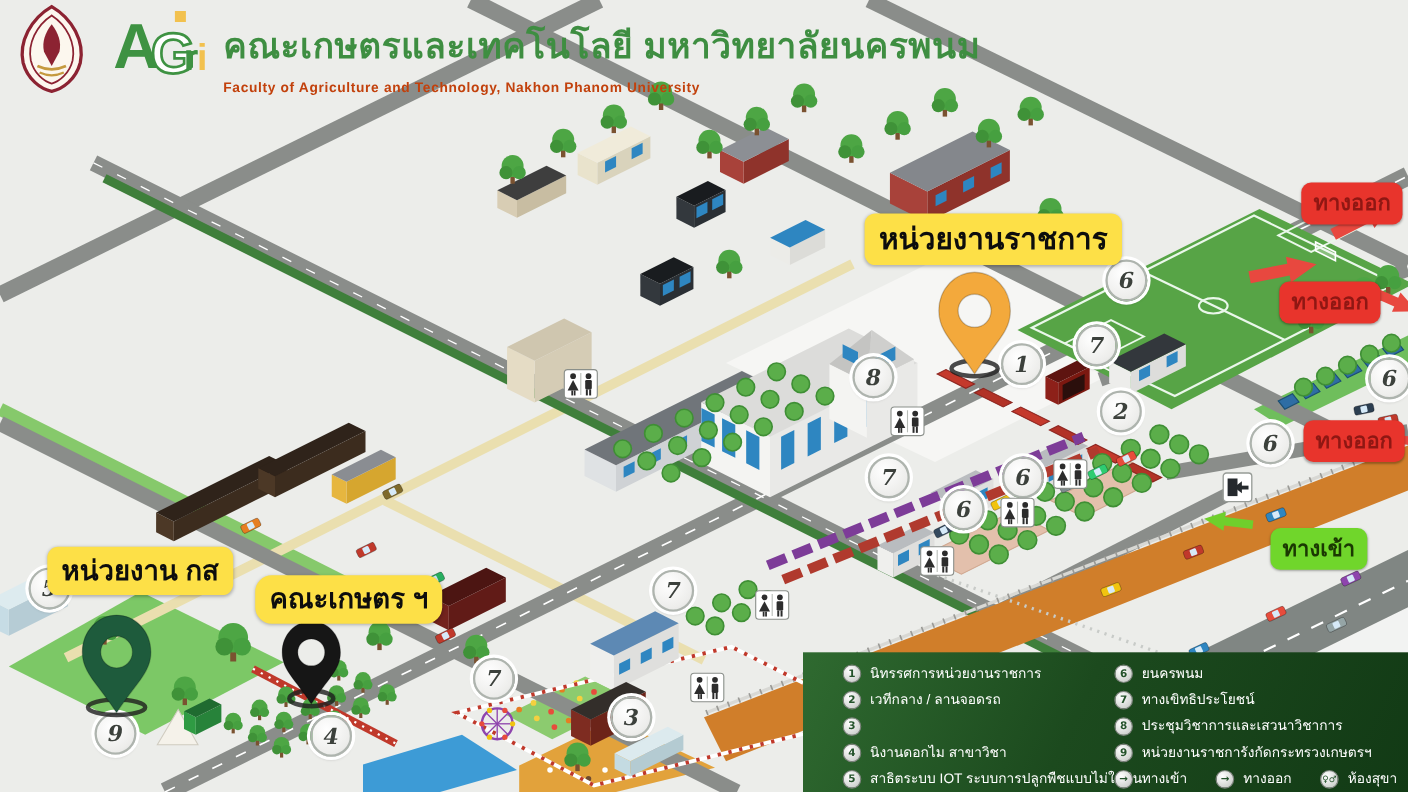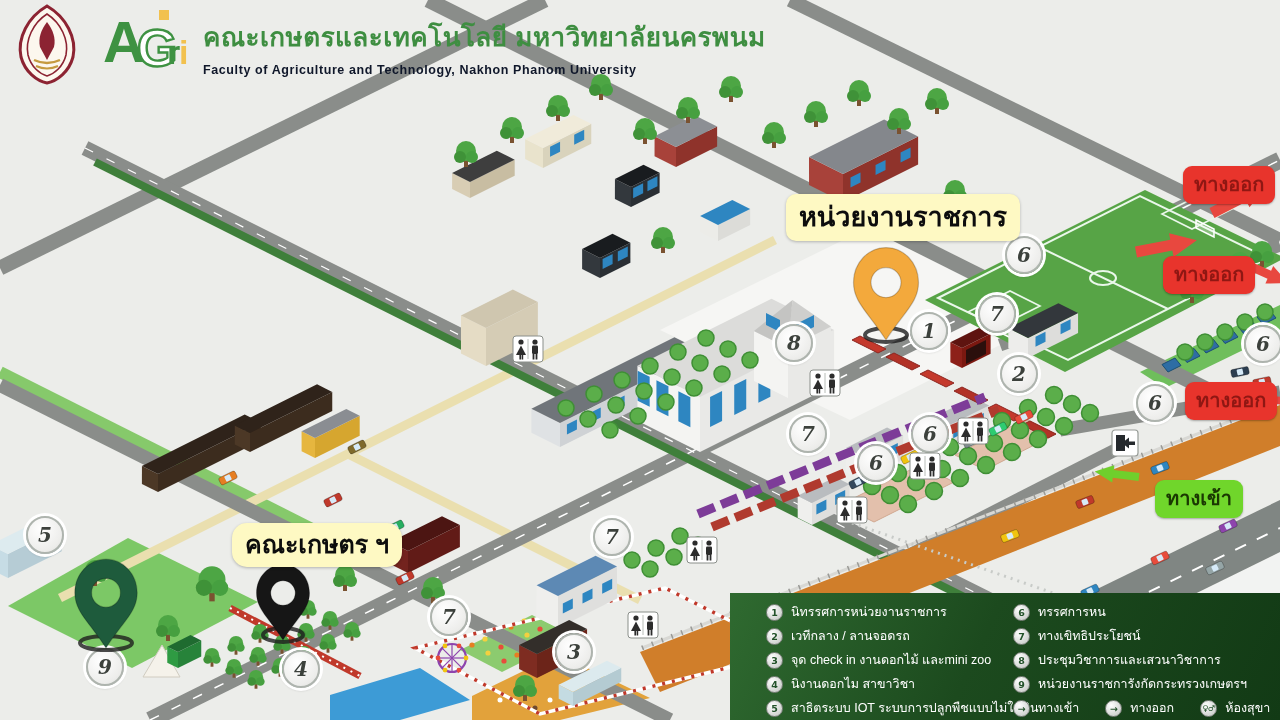--- a/index.html
+++ b/index.html
@@ -4,24 +4,24 @@
 <style>
   html,body{margin:0;padding:0;background:#d8d8d6;}
   .stage{position:relative;width:1280px;height:720px;background:#ECEDEA;overflow:hidden;
          font-family:"Liberation Sans",sans-serif;}
   svg{display:block}
   #map-svg,#overlay-svg{position:absolute;left:0;top:0;}
   #overlay-svg{z-index:40;pointer-events:none;}
   
   .header{position:absolute;left:0;top:0;z-index:55;display:flex;align-items:flex-start;}
   .titles{margin-left:10px;margin-top:16px;}
-  .title-th{font-size:26px;font-weight:bold;color:#3E8E41;letter-spacing:.5px;}
-  .title-en{font-size:12.5px;color:#0f172a;margin-top:6px;letter-spacing:.6px;font-weight:bold;}
+  .title-th{font-size:32px;font-weight:bold;color:#3E8E41;letter-spacing:.5px;}
+  .title-en{font-size:12.5px;color:#c2410c;margin-top:6px;letter-spacing:.6px;font-weight:bold;}
   
-  .map-label{position:absolute;z-index:50;background:#fef9c3;border-radius:10px;padding:1px 13px 3px;
+  .map-label{position:absolute;z-index:50;background:#fde047;border-radius:10px;padding:1px 13px 3px;
     font-weight:bold;color:#0d0d0d;white-space:nowrap;box-shadow:0 1px 3px rgba(0,0,0,.25);}
   #lbl-0{font-size:27px;}
   #lbl-1,#lbl-2{font-size:25px;}
   
   .badge{position:absolute;z-index:50;border-radius:9px;padding:2px 11px 4px;font-weight:bold;
     font-size:20px;white-space:nowrap;box-shadow:0 1px 2px rgba(0,0,0,.3);}
   .badge-exit{background:#E8342C;color:#8F1713;}
   .badge-enter{background:#70D62B;color:#1A3802;}
   
   .marker{position:absolute;z-index:30;width:34px;height:34px;margin:-17px 0 0 -17px;border-radius:50%;
@@ -753,20 +753,21 @@
 
     <g transform="translate(1112,430)">
       <rect x="0" y="0" width="26" height="26" rx="3" fill="#fff" stroke="#979C97" stroke-width="1.2"></rect>
       <rect x="4" y="5" width="9" height="16" fill="#25292D"></rect>
       <rect x="16" y="11.5" width="7" height="3.5" fill="#25292D"></rect>
       <polygon points="17,7.5 17,18.5 10,13" fill="#25292D"></polygon>
     </g>
   </svg>
 
   <div class="map-label" id="lbl-0" style="left: 786px; top: 194px;">หน่วยงานราชการ</div>
+  <div class="map-label" id="lbl-1" style="left: 43px; top: 497px;">หน่วยงาน กส</div>
   <div class="map-label" id="lbl-2" style="left: 232px; top: 523px; border-radius: 15px;">คณะเกษตร ฯ</div>
 
   <div id="exits">
       <div class="badge badge-exit" style="left: 1183px; top: 166px;">ทางออก</div>
       <div class="badge badge-exit" style="left: 1163px; top: 256px;">ทางออก</div>
       <div class="badge badge-exit" style="left: 1185px; top: 382px;">ทางออก</div>
     </div>
   <div class="badge badge-enter" id="entrance-badge" style="left: 1155px; top: 480px;">ทางเข้า</div>
 
   <div class="legend">
@@ -774,35 +775,34 @@
         <div class="lg-item">
           <span class="lg-badge">1</span>
           <span>นิทรรศการหน่วยงานราชการ</span>
         </div>
         <div class="lg-item">
           <span class="lg-badge">2</span>
           <span>เวทีกลาง / ลานจอดรถ</span>
         </div>
         <div class="lg-item">
           <span class="lg-badge">3</span>
-          <span>จุด check in งานดอกไม้ และmini zoo</span>
         </div>
         <div class="lg-item">
           <span class="lg-badge">4</span>
           <span>นิงานดอกไม สาขาวิชา</span>
         </div>
         <div class="lg-item">
           <span class="lg-badge">5</span>
           <span>สาธิตระบบ IOT ระบบการปลูกพืชแบบไม่ใช้ดิน</span>
         </div>
       </div>
     <div class="lg-col lg-right" id="lg-right">
         <div class="lg-item">
           <span class="lg-badge">6</span>
-          <span>ทรรศการหน</span>
+          <span>ยนครพนม</span>
         </div>
         <div class="lg-item">
           <span class="lg-badge">7</span>
           <span>ทางเขิทธิประโยชน์</span>
         </div>
         <div class="lg-item">
           <span class="lg-badge">8</span>
           <span>ประชุมวิชาการและเสวนาวิชาการ</span>
         </div>
         <div class="lg-item">

